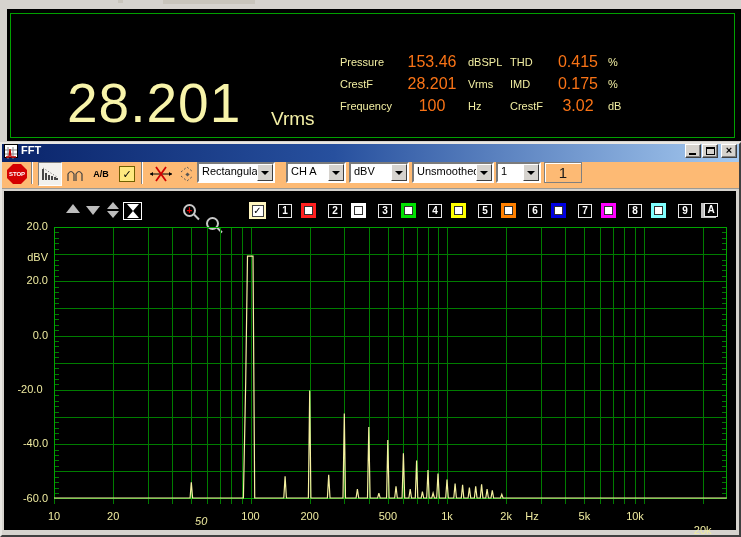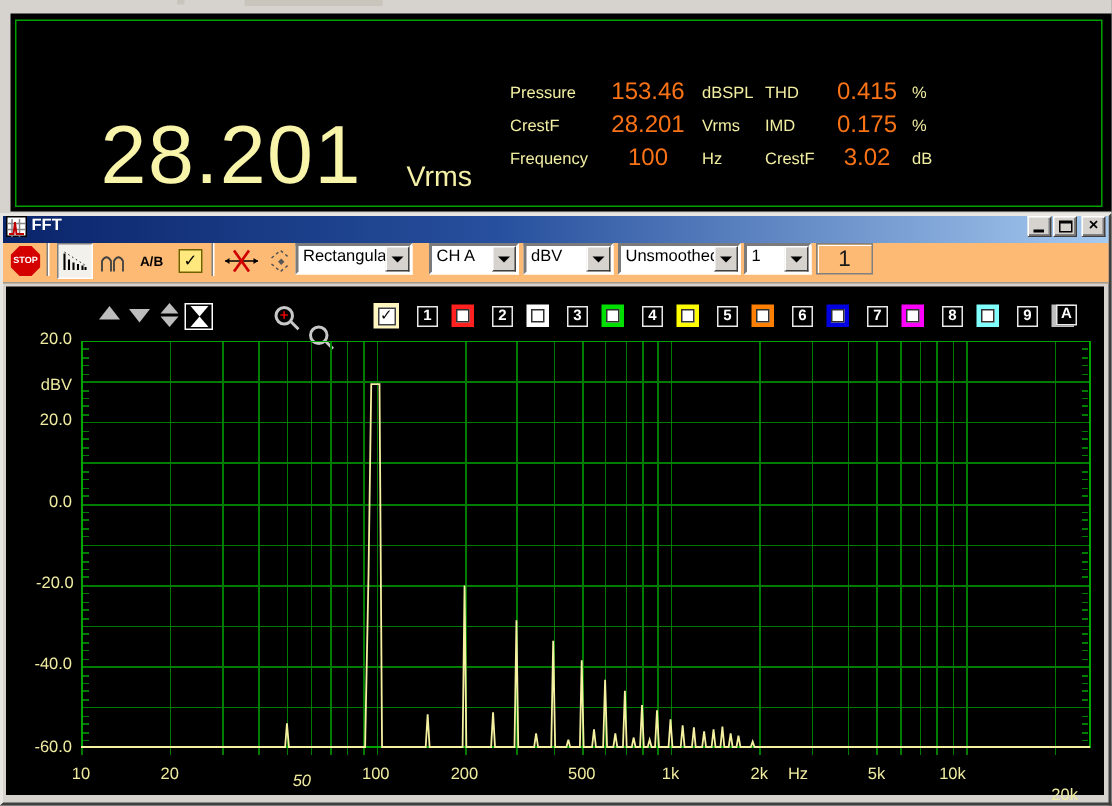--- a/index.html
+++ b/index.html
@@ -445,22 +445,22 @@
     <span style="left: 38px; top: 510px; width: 32px; text-align: center;">10</span>
     <span style="left: 97.1524px; top: 510px; width: 32px; text-align: center;">20</span>
     <span style="left: 175.348px; top: 515px; width: 32px; text-align: right; font-style: italic;">50</span>
     <span style="left: 234.5px; top: 510px; width: 32px; text-align: center;">100</span>
     <span style="left: 293.652px; top: 510px; width: 32px; text-align: center;">200</span>
     <span style="left: 371.848px; top: 510px; width: 32px; text-align: center;">500</span>
     <span style="left: 431px; top: 510px; width: 32px; text-align: center;">1k</span>
     <span style="left: 490.152px; top: 510px; width: 32px; text-align: center;">2k</span>
     <span style="left: 568.348px; top: 510px; width: 32px; text-align: center;">5k</span>
     <span style="left: 619px; top: 510px; width: 32px; text-align: center;">10k</span>
-    <span style="left: 686.652px; top: 524px; width: 32px; text-align: right;">20k</span>
+    <span style="left: 686.652px; top: 524px; width: 32px; text-align: center;">20k</span>
     <span style="left: 516px; top: 510px; width: 32px; text-align: center;">Hz</span>
     <span style="left: 12px; top: 220px; width: 36px; text-align: right;">20.0</span>
     <span style="left: 12px; top: 274.3px; width: 36px; text-align: right;">20.0</span>
     <span style="left: 12px; top: 328.6px; width: 36px; text-align: right;">0.0</span>
-    <span style="left: 24px; top: 382.9px; width: 36px; text-align: left;">-20.0</span>
+    <span style="left: 12px; top: 382.9px; width: 36px; text-align: center;">-20.0</span>
     <span style="left: 12px; top: 437.2px; width: 36px; text-align: right;">-40.0</span>
     <span style="left: 12px; top: 491.5px; width: 36px; text-align: right;">-60.0</span>
     <span style="left: 12px; top: 251px; width: 36px; text-align: right;">dBV</span>
   </div>
 
 </body></html>

